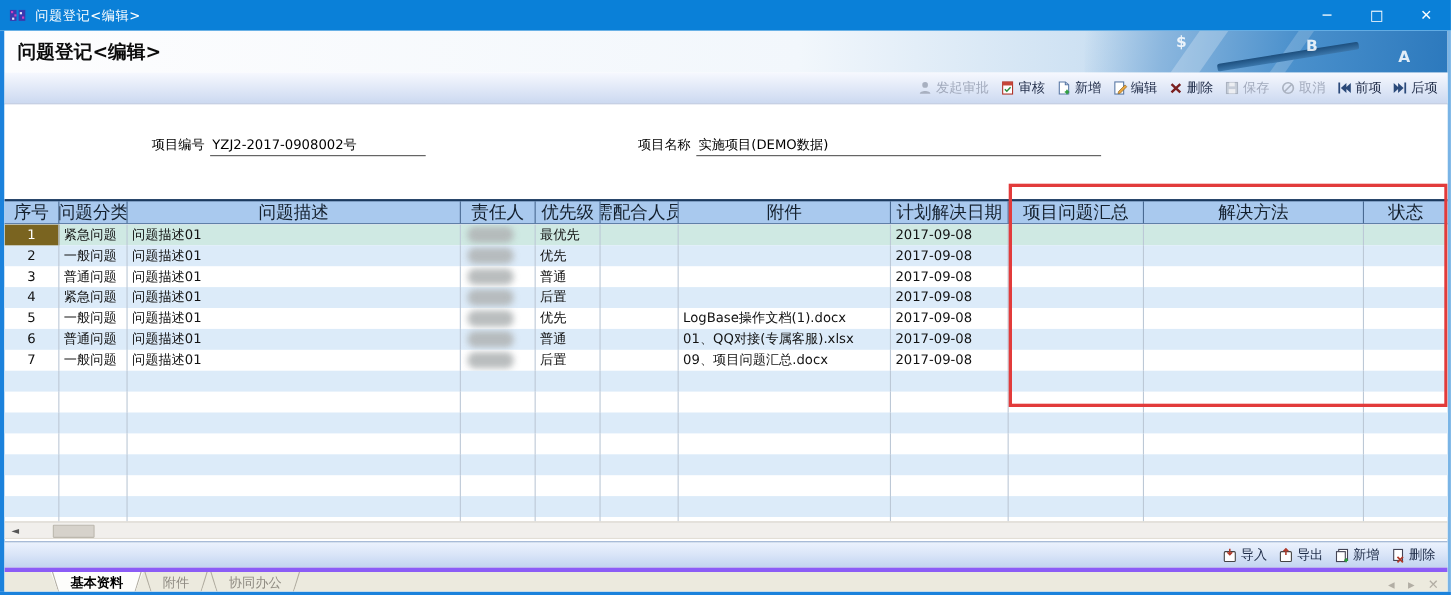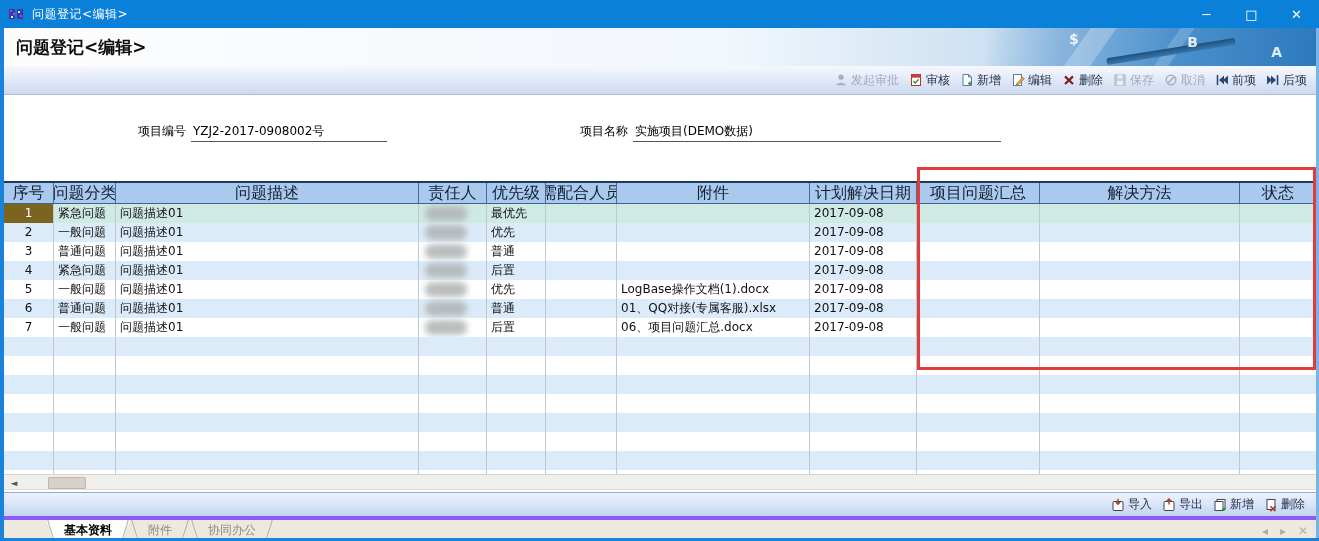--- a/index.html
+++ b/index.html
@@ -344,21 +344,21 @@
           </div>
           <div class="trow">
             <div class="tcell c0">7</div>
             <div class="tcell c1">一般问题</div>
             <div class="tcell c2">问题描述01</div>
             <div class="tcell c3">
               <span class="redact"></span>
             </div>
             <div class="tcell c4">后置</div>
             <div class="tcell c5"></div>
-            <div class="tcell c6">06、项目问题汇总.docx</div>
+            <div class="tcell c6">09、项目问题汇总.docx</div>
             <div class="tcell c7">2017-09-08</div>
             <div class="tcell c8"></div>
             <div class="tcell c9"></div>
             <div class="tcell c10"></div>
           </div>
           <div class="trow alt">
             <div class="tcell c0"></div>
             <div class="tcell c1"></div>
             <div class="tcell c2"></div>
             <div class="tcell c3"></div>

